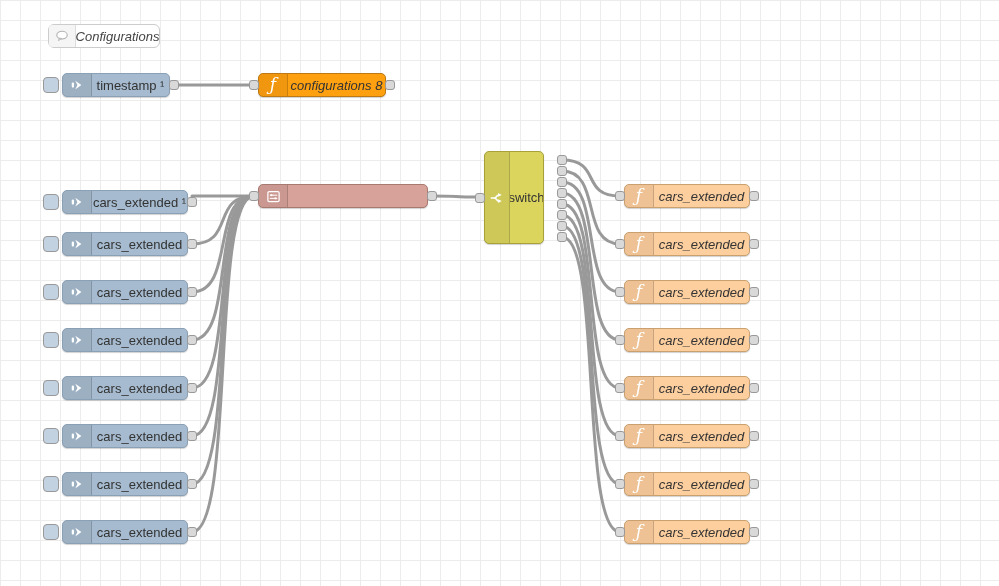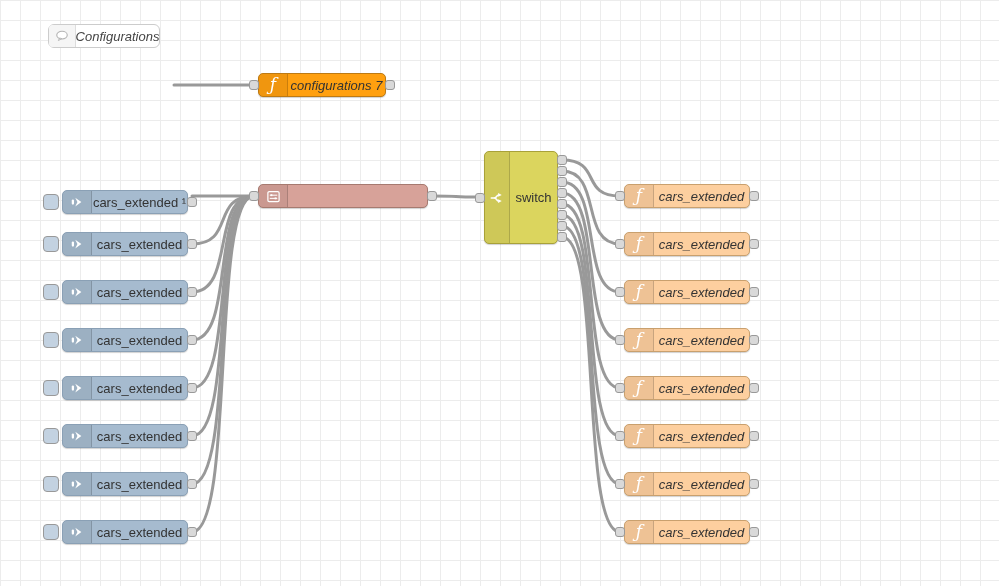--- a/index.html
+++ b/index.html
@@ -78,46 +78,59 @@
         <div class="nr-body" style="background: rgb(255, 255, 255); border-color: rgb(204, 204, 204);">
           <div class="nr-strip" style="width: 26px;">
             <svg width="16" height="15" viewBox="0 0 16 16" xmlns="http://www.w3.org/2000/svg">
               <ellipse cx="8" cy="6.5" rx="5.6" ry="4.1" fill="#fff" stroke="#b3b3b3" stroke-width="1.2"></ellipse>
               <path d="M5.6 9.6 L4.1 12.3 L7.8 10.3 Z" fill="#fff" stroke="#b3b3b3" stroke-width="1" stroke-linejoin="round"></path>
             </svg>
           </div>
           <div class="nr-lbl">Configurations</div>
         </div>
       </div>
+      <div class="nr-node " style="left: 62px; top: 73px; width: 108px; height: 24px;">
+        <div class="nr-body" style="background: rgb(166, 187, 207); border-color: rgb(138, 160, 181);">
+          <div class="nr-strip" style="width: 28px;">
+            <svg width="14" height="14" viewBox="0 0 16 16" xmlns="http://www.w3.org/2000/svg">
+              <rect x="2" y="5" width="2.6" height="6" rx="1.3" fill="#fff"></rect>
+              <path d="M6 3 L13 8 L6 13 L8.5 8 Z" fill="#fff"></path>
+            </svg>
+          </div>
+          <div class="nr-lbl">timestamp ¹</div>
+        </div>
+        <div class="inject-btn"></div>
+        <div class="port" style="left: 107px; top: 7px;"></div>
+      </div>
       <div class="nr-node italic" style="left: 258px; top: 73px; width: 128px; height: 24px;">
         <div class="nr-body" style="background: rgb(255, 160, 16); border-color: rgb(189, 122, 20);">
           <div class="nr-strip" style="width: 28px;">
             <span class="ficon">ƒ</span>
           </div>
-          <div class="nr-lbl">configurations 7</div>
+          <div class="nr-lbl">configurations 8</div>
         </div>
         <div class="port" style="left: -9px; top: 7px;"></div>
         <div class="port" style="left: 127px; top: 7px;"></div>
       </div>
       <div class="nr-node italic" style="left: 258px; top: 184px; width: 170px; height: 24px;">
         <div class="nr-body" style="background: rgb(215, 162, 153); border-color: rgb(166, 122, 112);">
           <div class="nr-strip" style="width: 28px;">
             <svg width="15" height="15" viewBox="0 0 16 16" xmlns="http://www.w3.org/2000/svg">
               <rect x="2" y="2.8" width="12" height="10.6" rx="1.5" fill="none" stroke="#fff" stroke-width="1.3"></rect>
               <line x1="4" y1="6.6" x2="12" y2="6.6" stroke="#fff" stroke-width="1.1"></line>
               <rect x="4.8" y="5.6" width="2" height="2" fill="#fff"></rect>
               <line x1="4" y1="10" x2="12" y2="10" stroke="#fff" stroke-width="1.1"></line>
               <rect x="9.2" y="9" width="2" height="2" fill="#fff"></rect>
             </svg>
           </div>
         </div>
         <div class="port" style="left: -9px; top: 7px;"></div>
         <div class="port" style="left: 169px; top: 7px;"></div>
       </div>
-      <div class="nr-node " style="left: 484px; top: 151px; width: 74px; height: 93px;">
+      <div class="nr-node " style="left: 484px; top: 151px; width: 60px; height: 93px;">
         <div class="nr-body" style="background: rgb(219, 213, 94); border-color: rgb(168, 161, 57);">
           <div class="nr-strip" style="width: 24px;">
             <svg width="14" height="14" viewBox="0 0 16 16" xmlns="http://www.w3.org/2000/svg">
               <path d="M1.5 8 H5" stroke="#fff" stroke-width="1.8" stroke-linecap="round"></path>
               <path d="M5 8 C7.5 8 7.5 4.5 10 4.5" fill="none" stroke="#fff" stroke-width="1.8"></path>
               <path d="M5 8 C7.5 8 7.5 11.5 10 11.5" fill="none" stroke="#fff" stroke-width="1.8"></path>
               <path d="M9.3 2.3 L13.4 4.5 L9.3 6.7 Z" fill="#fff"></path>
               <path d="M9.3 9.3 L13.4 11.5 L9.3 13.7 Z" fill="#fff"></path>
             </svg>
           </div>

